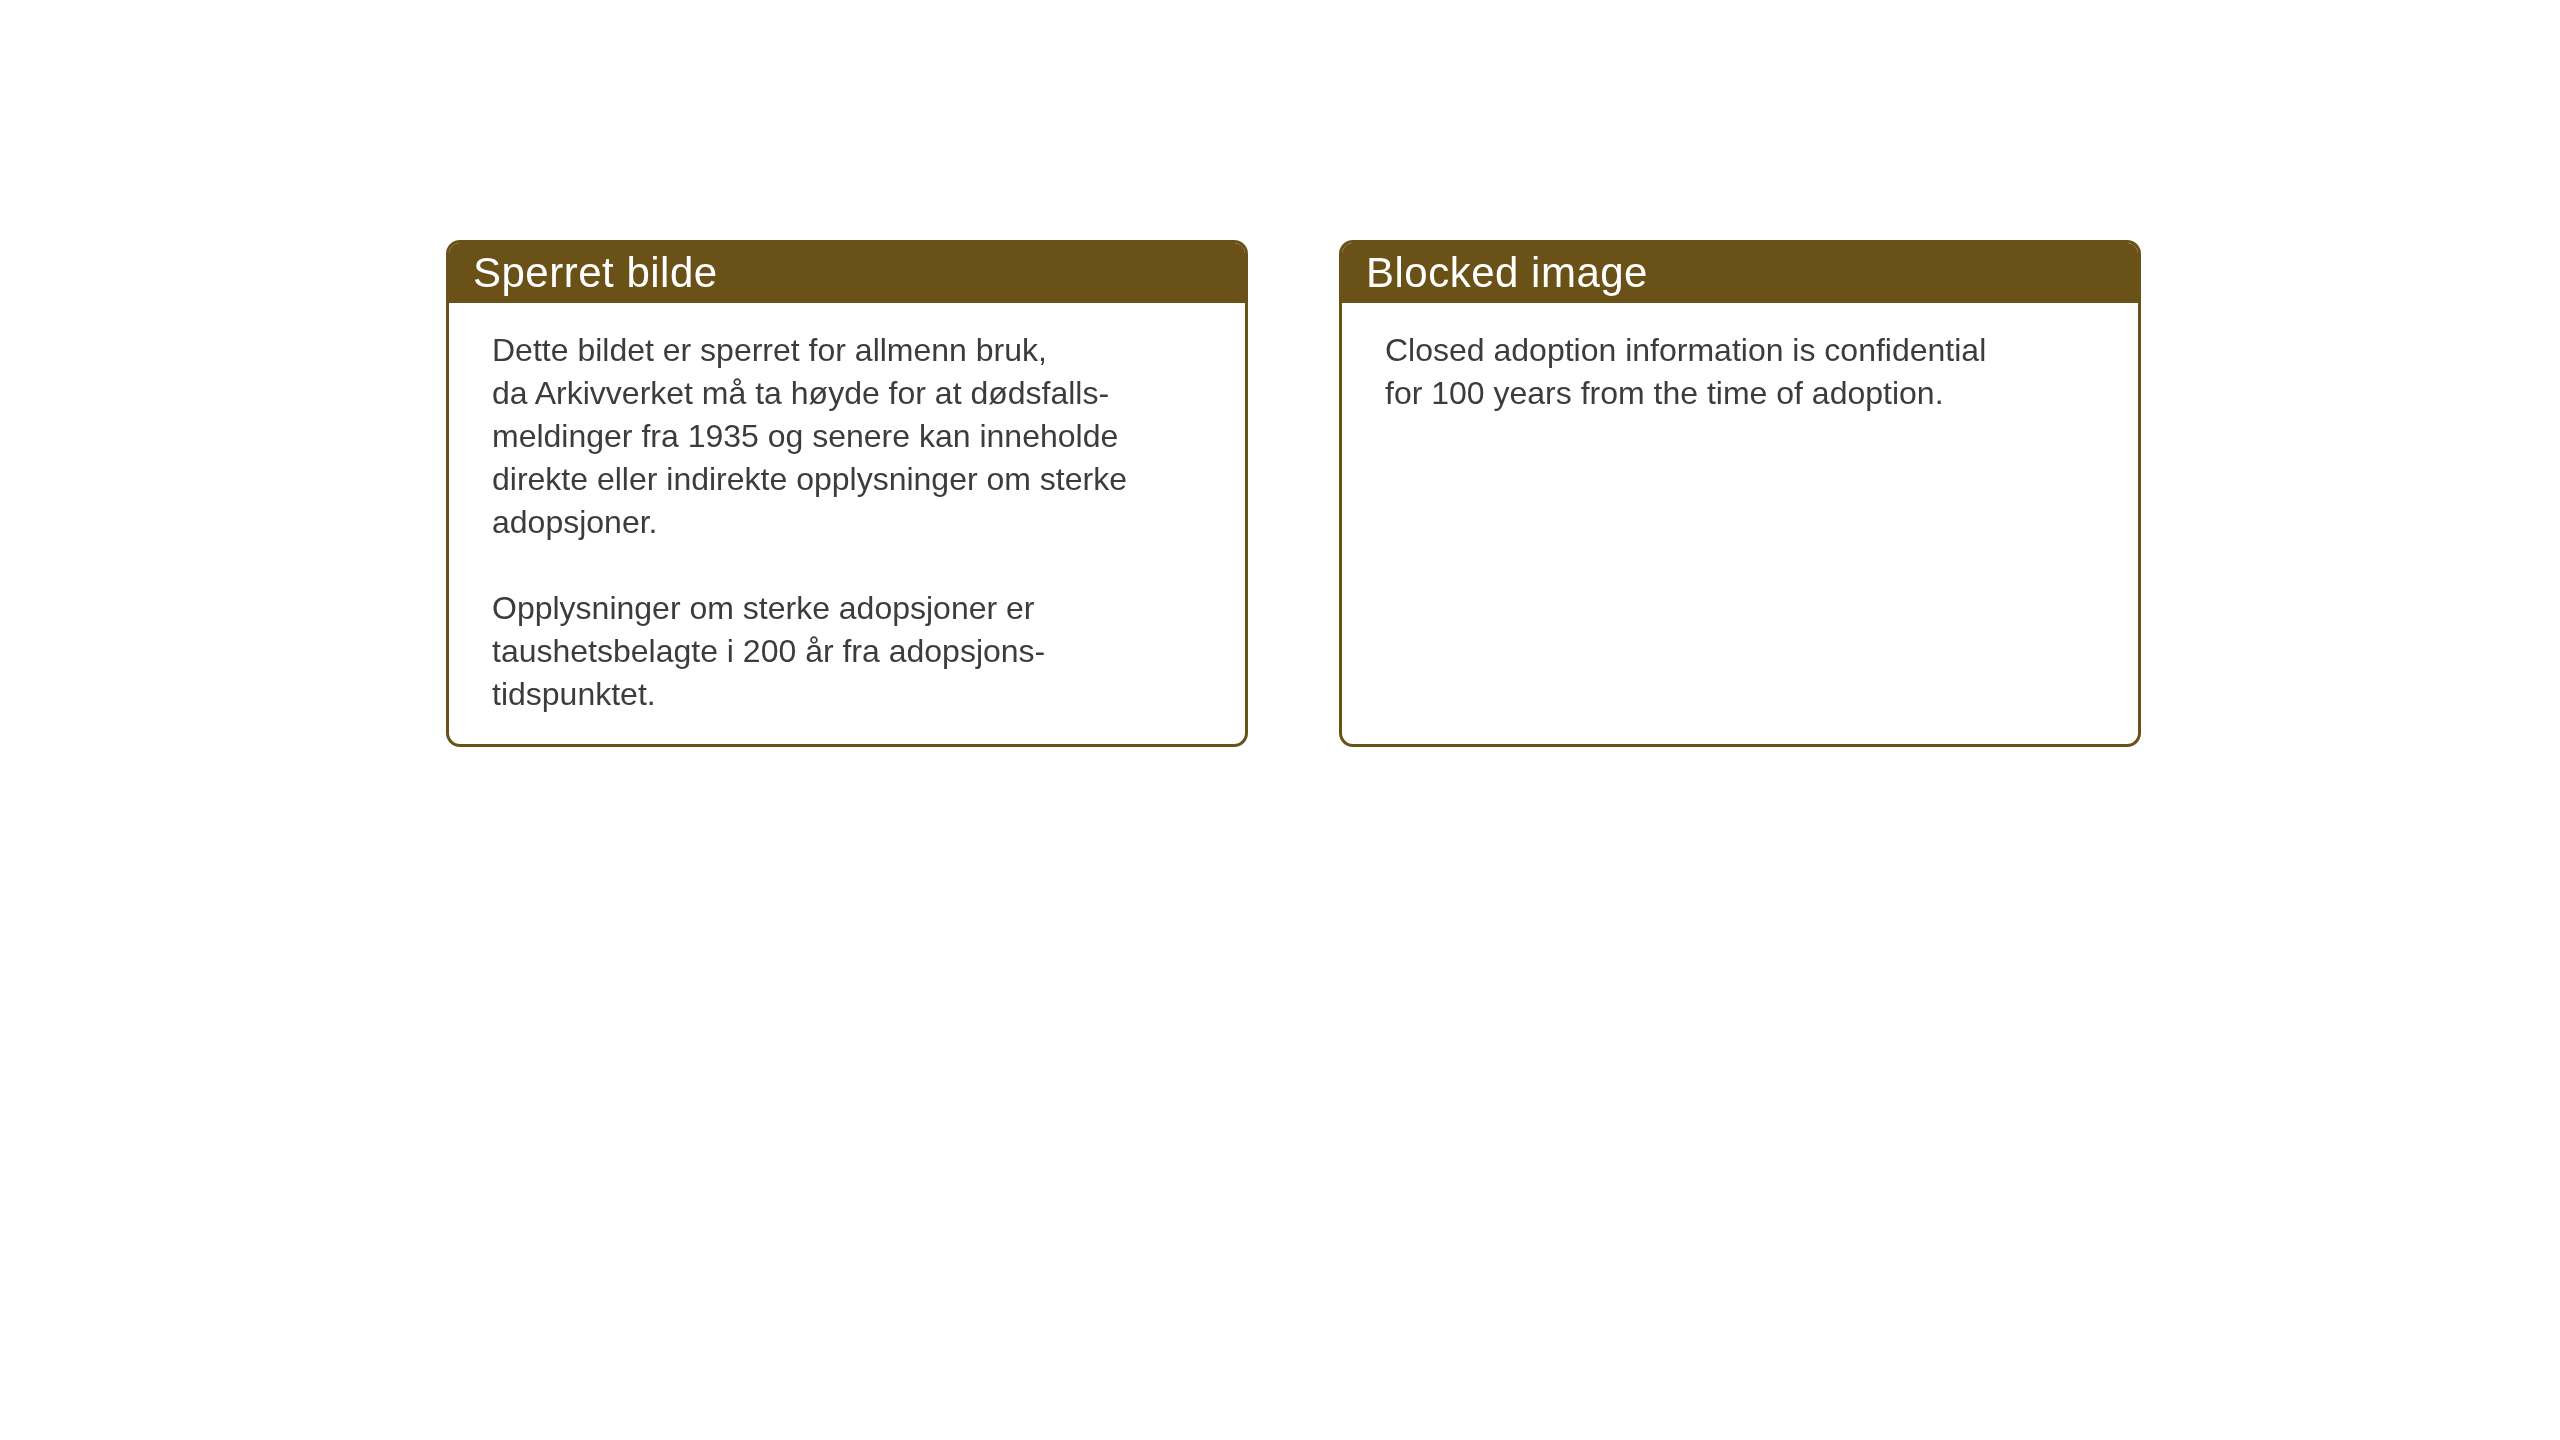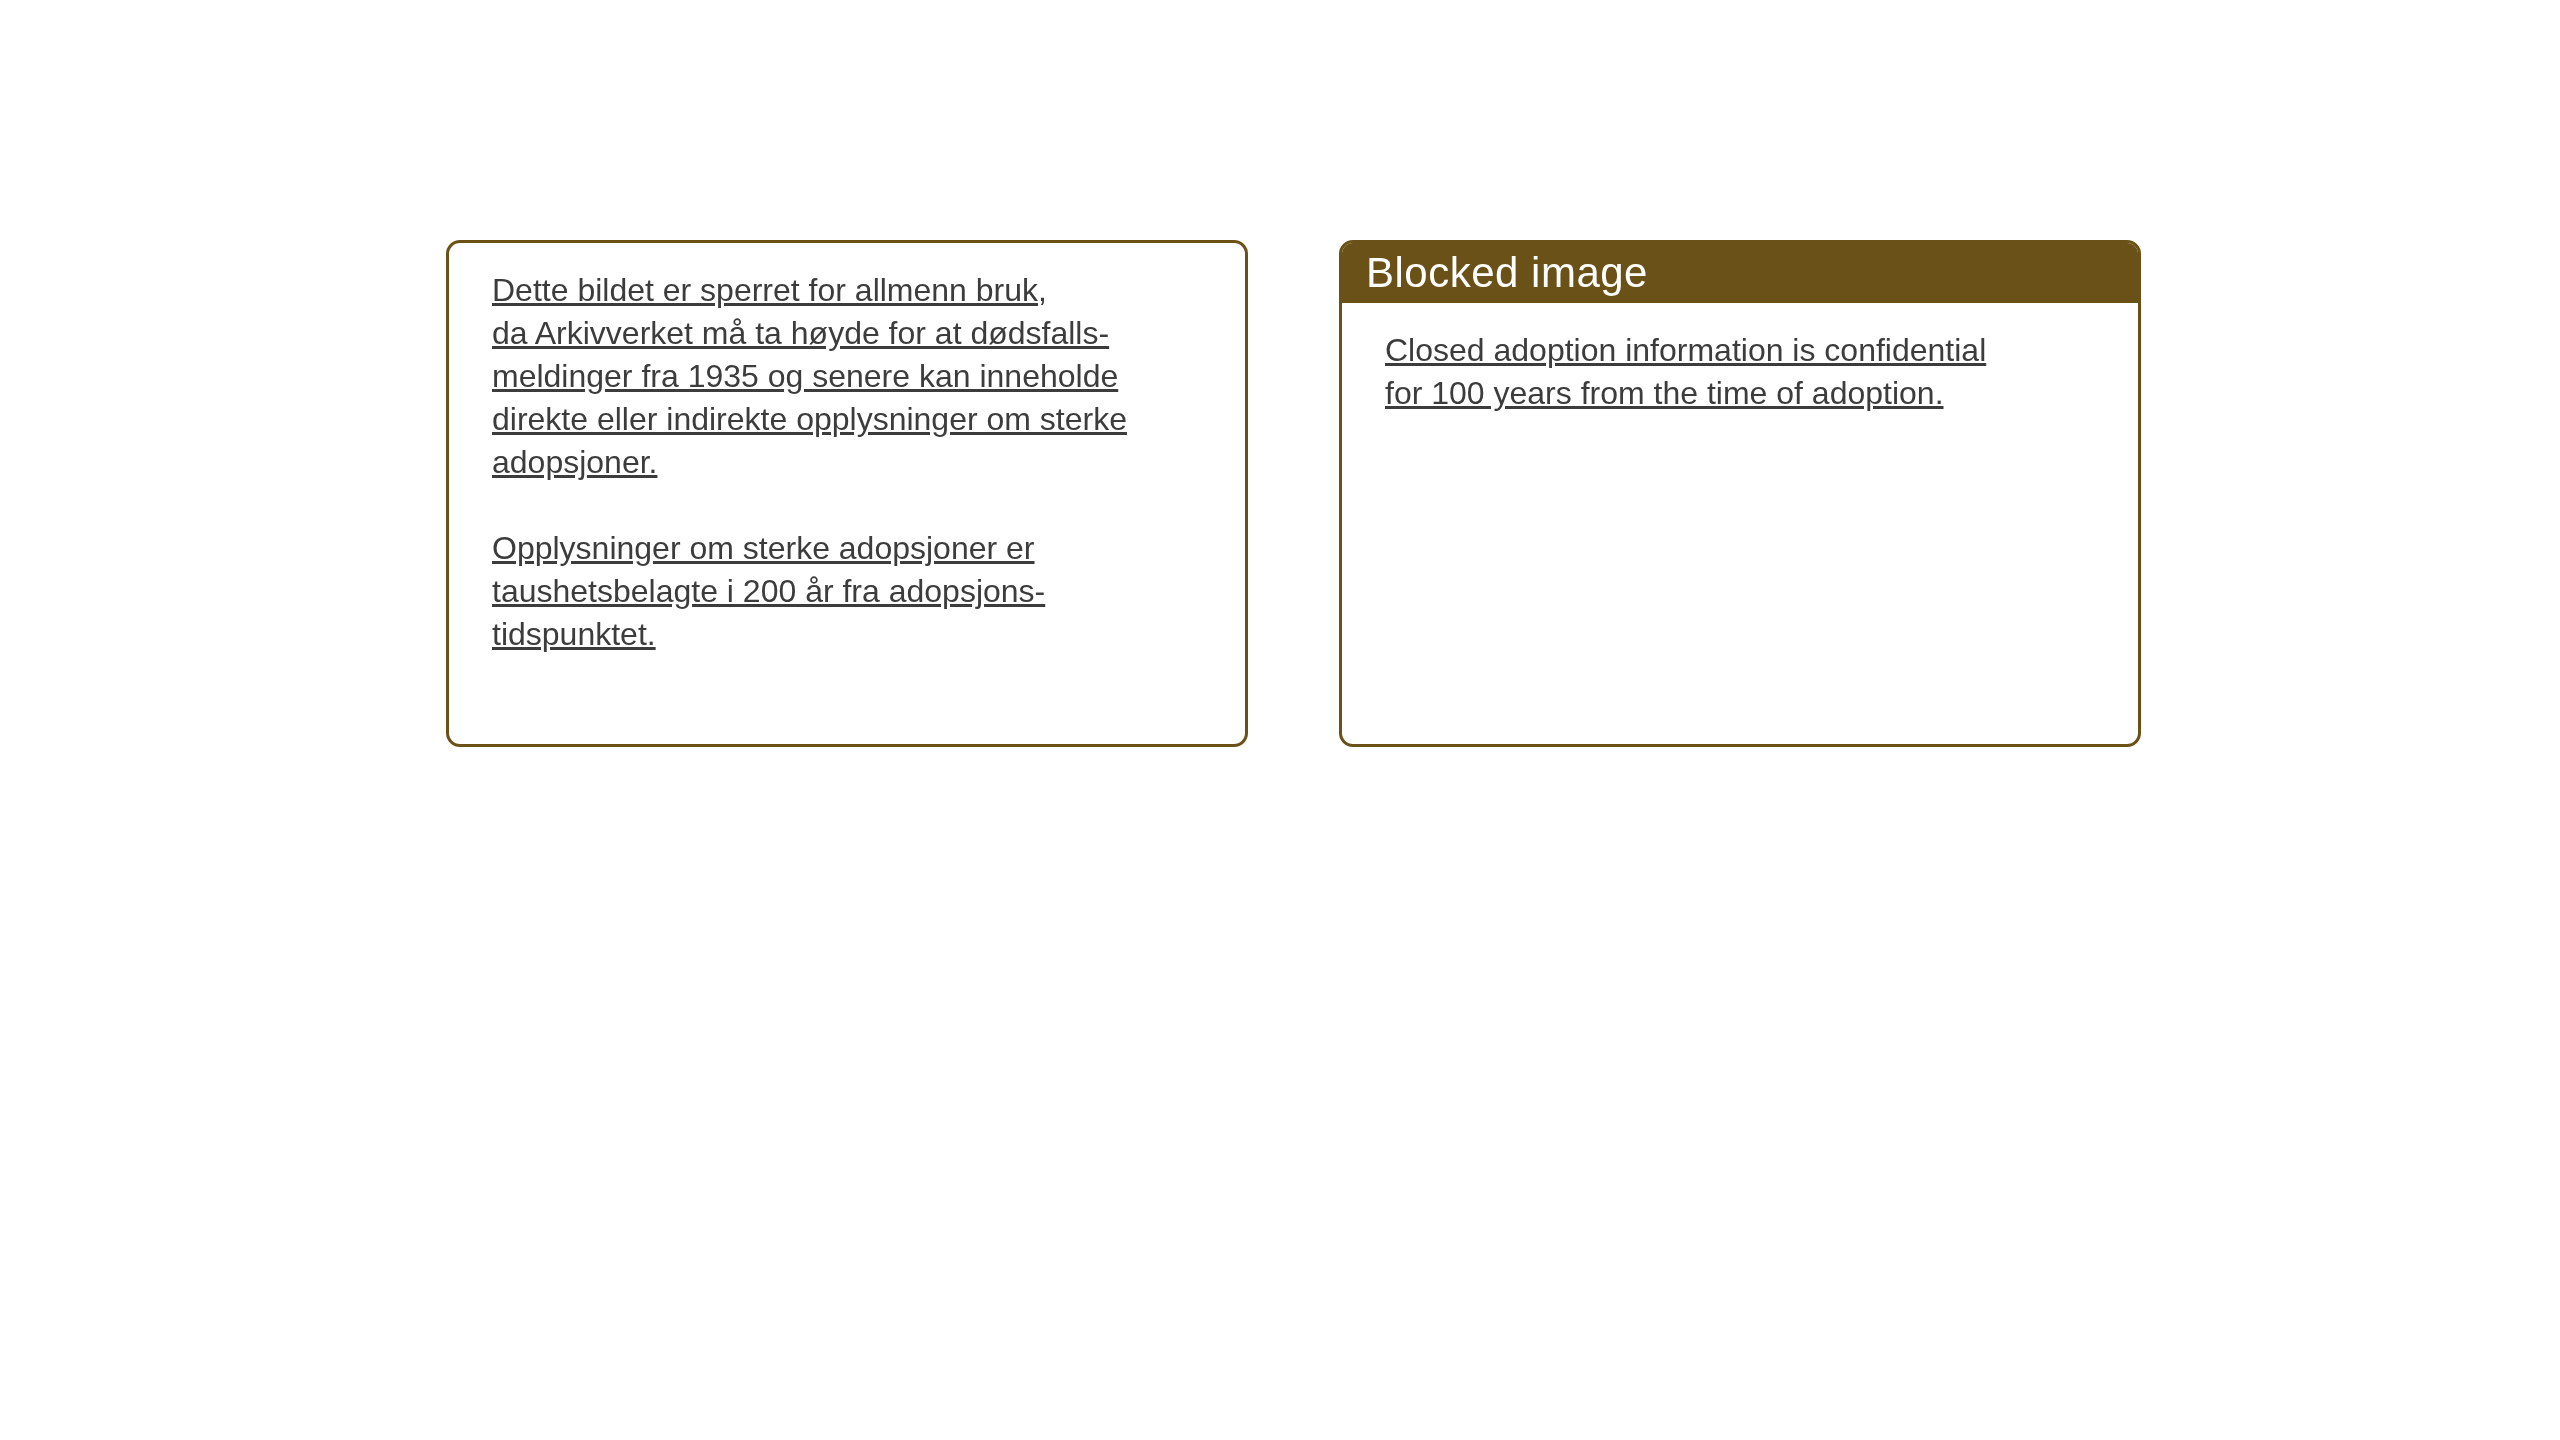--- a/index.html
+++ b/index.html
@@ -38,35 +38,37 @@
     margin: 0;
     font-size: 42px;
     font-weight: 400;
     color: #FFFFFF;
     letter-spacing: 0.5px;
     line-height: 1;
   }
   .card-body {
     padding: 26px 30px 0 43px;
     color: #3C3C3C;
-    text-decoration: underline;
   }
   .card-body p {
     margin: 0 0 43px 0;
     font-size: 32px;
     line-height: 43px;
     white-space: pre-line;
   }
 </style>
 </head>
 <body>
 
 <main>
 
   <section class="notice-card card-no">
+    <header class="card-header">
+      <h2 class="card-title">Sperret bilde</h2>
+    </header>
     <div class="card-body">
       <p>Dette bildet er sperret for allmenn bruk,
 da Arkivverket må ta høyde for at dødsfalls-
 meldinger fra 1935 og senere kan inneholde
 direkte eller indirekte opplysninger om sterke
 adopsjoner.</p>
       <p>Opplysninger om sterke adopsjoner er
 taushetsbelagte i 200 år fra adopsjons-
 tidspunktet.</p>
     </div>

